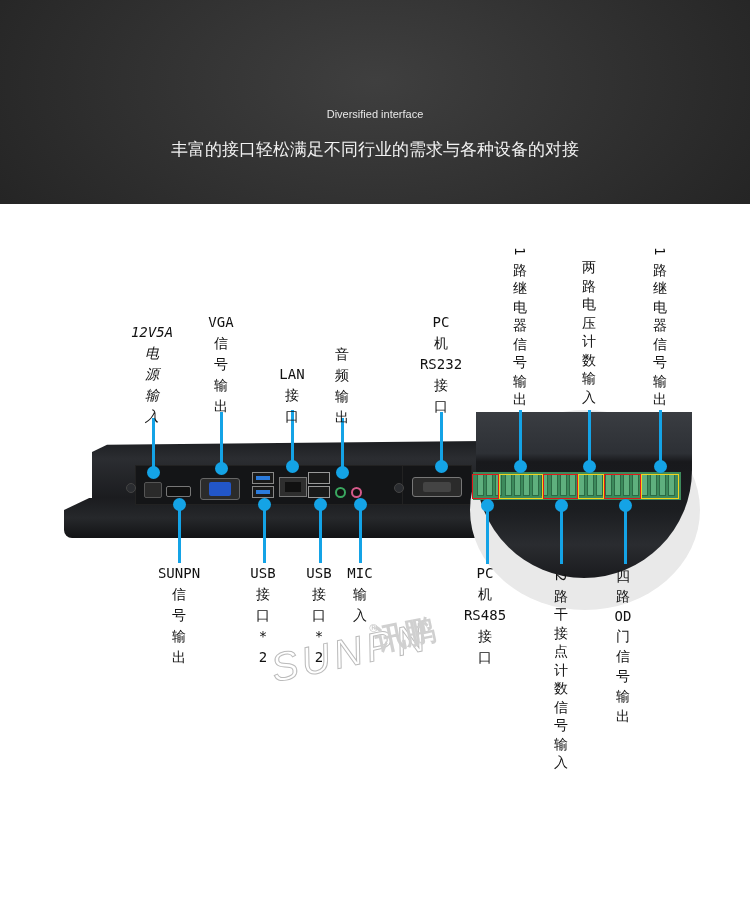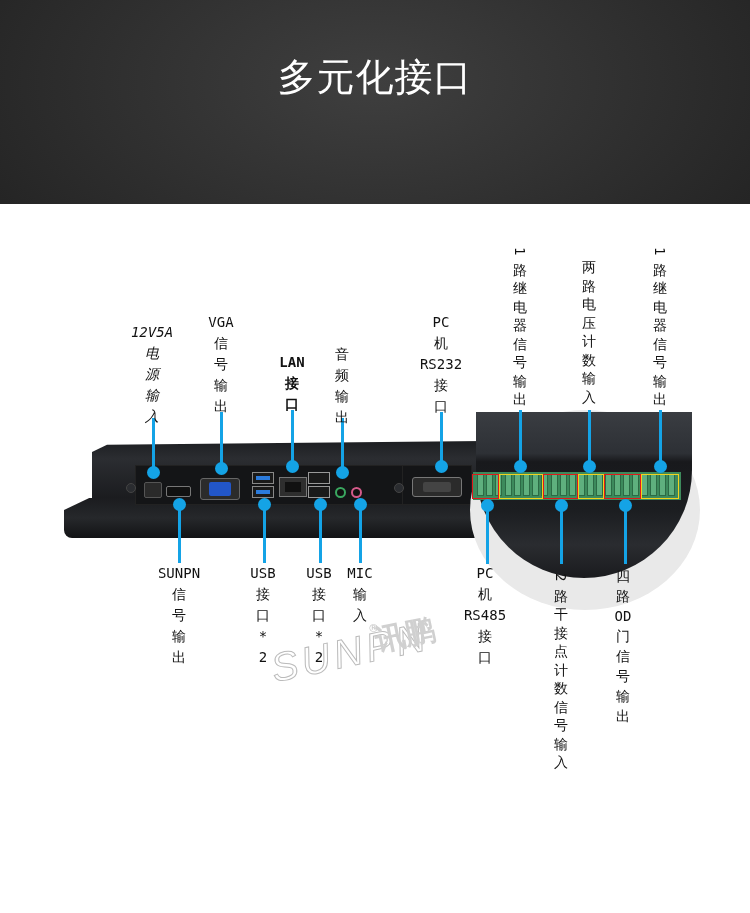--- a/index.html
+++ b/index.html
@@ -30,21 +30,22 @@
   .box-yel { position:absolute; border:1.5px solid #f2d21c; }
 
   .watermark { position:absolute; left:270px; top:630px; color:#d7d7d7; font-family:"Liberation Sans",sans-serif; font-size:40px; font-style:italic; letter-spacing:4px; transform:rotate(-12deg); -webkit-text-stroke:1px #bbb; color:transparent; }
   .watermark-cn { position:absolute; left:375px; top:615px; font-size:30px; color:#d0d0d0; transform:rotate(-12deg); font-weight:bold; }
   .reg { position:absolute; left:368px; top:622px; font-size:11px; color:#c8c8c8; }
 </style>
 </head>
 <body>
 
 <div class="banner">
-  <div class="title">多元化接口</div>
+  <div class="subtitle-en">Diversified interface</div>
+  <div class="subtitle-cn">丰富的接口轻松满足不同行业的需求与各种设备的对接</div>
 </div>
 
 <div class="device-body"></div>
 <div class="device-base"></div>
 
 <div class="port-panel" style="left:135px;width:305px;"></div>
 <div class="port-panel" style="left:402px;width:70px;"></div>
 <div class="screw" style="left:126px;top:483px;"></div>
 <div class="screw" style="left:394px;top:483px;"></div>
 
@@ -142,21 +143,21 @@
   <span>输</span>
   <span>入</span>
 </div>
 <div class="lbl" style="left:196px;top:312px;width:50px;">
   <span>VGA</span>
   <span>信</span>
   <span>号</span>
   <span>输</span>
   <span>出</span>
 </div>
-<div class="lbl" style="left:268px;top:352px;width:48px;font-weight:bold;">
+<div class="lbl" style="left:268px;top:364px;width:48px;">
   <span>LAN</span>
   <span>接</span>
   <span>口</span>
 </div>
 <div class="lbl" style="left:326px;top:344px;width:32px;">
   <span>音</span>
   <span>频</span>
   <span>输</span>
   <span>出</span>
 </div>

